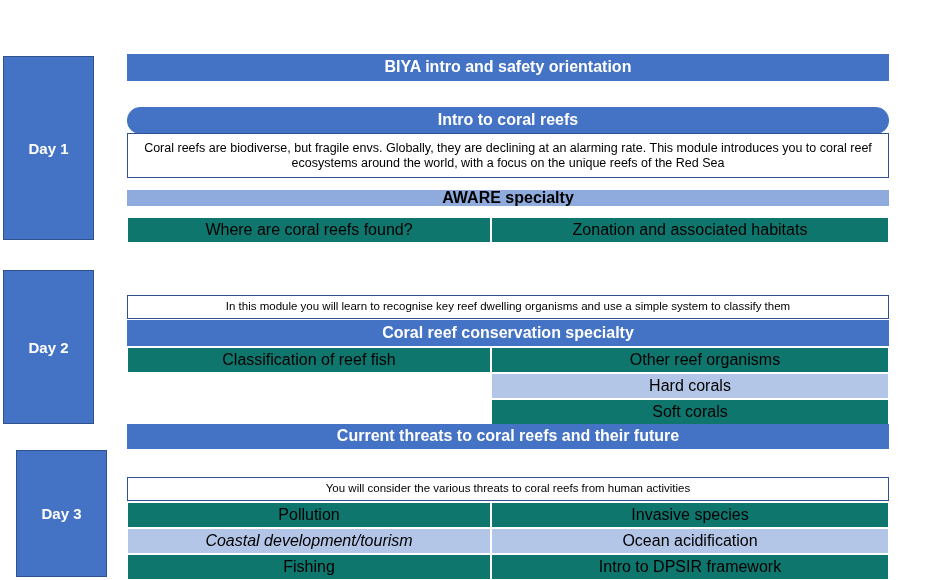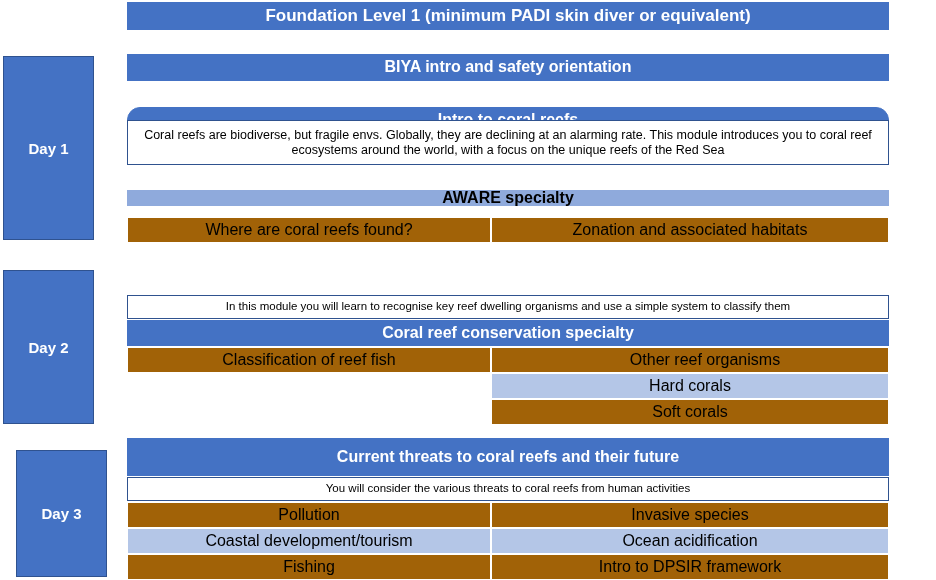--- a/index.html
+++ b/index.html
@@ -59,21 +59,21 @@
     border: 1px solid #4472C4;
   }
   .sub {
     background: #8FAADC;
     color: #000000;
     font-weight: bold;
     font-size: 16px;
     border: 1px solid #8FAADC;
   }
   .item-light {
-    background: #a16207;
+    background: #0f766e;
     color: #000000;
     font-size: 16px;
     border: 1px solid #ffffff;
   }
   .item-mid {
     background: #B4C6E7;
     color: #000000;
     font-size: 16px;
     border: 1px solid #ffffff;
   }
@@ -90,29 +90,28 @@
     font-size: 11.5px;
     border: 1px solid #2F528F;
     padding: 11px 8px;
   }
 </style>
 </head>
 <body>
 
 <div class="canvas">
 
-  <div class="bar hdr-big" style="left:127px; top:2px; width:762px; height:28px;">Foundation Level 1 (minimum PADI skin diver or equivalent)</div>
 
   <div class="bar hdr" style="left:127px; top:54px; width:762px; height:27px;">BIYA intro and safety orientation</div>
 
   <div class="day-box" style="left:3px; top:56px; width:91px; height:184px;">Day 1</div>
 
   <div class="bar hdr" style="left:127px; top:107px; width:762px; height:27px;border-radius:13px;">Intro to coral reefs</div>
 
-  <div class="bar desc" style="left:127px; top:120px; width:762px; height:45px;">Coral reefs are biodiverse, but fragile envs. Globally, they are declining at an alarming rate. This module introduces you to coral reef ecosystems around the world, with a focus on the unique reefs of the Red Sea</div>
+  <div class="bar desc" style="left:127px; top:133px; width:762px; height:45px;">Coral reefs are biodiverse, but fragile envs. Globally, they are declining at an alarming rate. This module introduces you to coral reef ecosystems around the world, with a focus on the unique reefs of the Red Sea</div>
 
   <div class="bar sub" style="left:127px; top:190px; width:762px; height:16px;">AWARE specialty</div>
 
   <div class="bar item-light" style="left:127px; top:217px; width:364px; height:26px;">Where are coral reefs found?</div>
 
   <div class="bar item-light" style="left:491px; top:217px; width:398px; height:26px;">Zonation and associated habitats</div>
 
   <div class="day-box" style="left:3px; top:270px; width:91px; height:154px;">Day 2</div>
 
 
@@ -123,26 +122,26 @@
   <div class="bar hdr" style="left:127px; top:320px; width:762px; height:26px;">Coral reef conservation specialty</div>
 
   <div class="bar item-light" style="left:491px; top:347px; width:398px; height:26px;padding-left:30px;">Other reef organisms</div>
 
   <div class="bar item-mid" style="left:491px; top:373px; width:398px; height:26px;">Hard corals</div>
 
   <div class="bar item-light" style="left:491px; top:399px; width:398px; height:26px;">Soft corals</div>
 
   <div class="day-box" style="left:16px; top:450px; width:91px; height:127px;">Day 3</div>
 
-  <div class="bar hdr" style="left:127px; top:438px; width:762px; height:38px;">Current threats to coral reefs and their future</div>
+  <div class="bar hdr" style="left:127px; top:424px; width:762px; height:25px;">Current threats to coral reefs and their future</div>
 
   <div class="bar desc-sm" style="left:127px; top:477px; width:762px; height:24px;">You will consider the various threats to coral reefs from human activities</div>
 
   <div class="bar item-light" style="left:127px; top:502px; width:364px; height:26px;">Pollution</div>
   <div class="bar item-light" style="left:491px; top:502px; width:398px; height:26px;">Invasive species</div>
 
-  <div class="bar item-mid" style="left:127px; top:528px; width:364px; height:26px;">Coastal development/tourism</div>
+  <div class="bar item-mid" style="left:127px; top:528px; width:364px; height:26px;font-style:italic;">Coastal development/tourism</div>
   <div class="bar item-mid" style="left:491px; top:528px; width:398px; height:26px;">Ocean acidification</div>
 
   <div class="bar item-light" style="left:127px; top:554px; width:364px; height:26px;">Fishing</div>
   <div class="bar item-light" style="left:491px; top:554px; width:398px; height:26px;">Intro to DPSIR framework</div>
 
 </div>
 
 </body></html>

